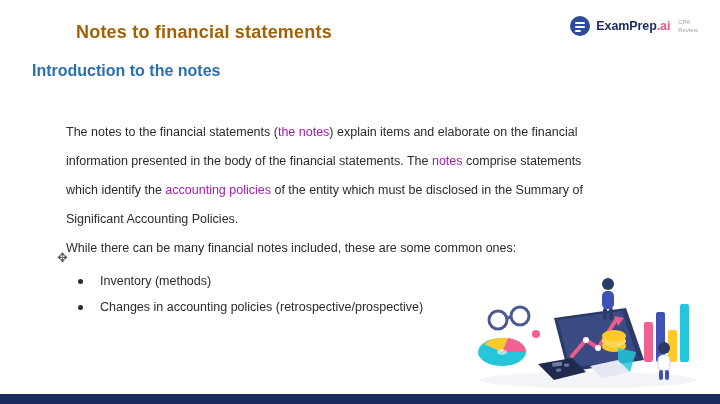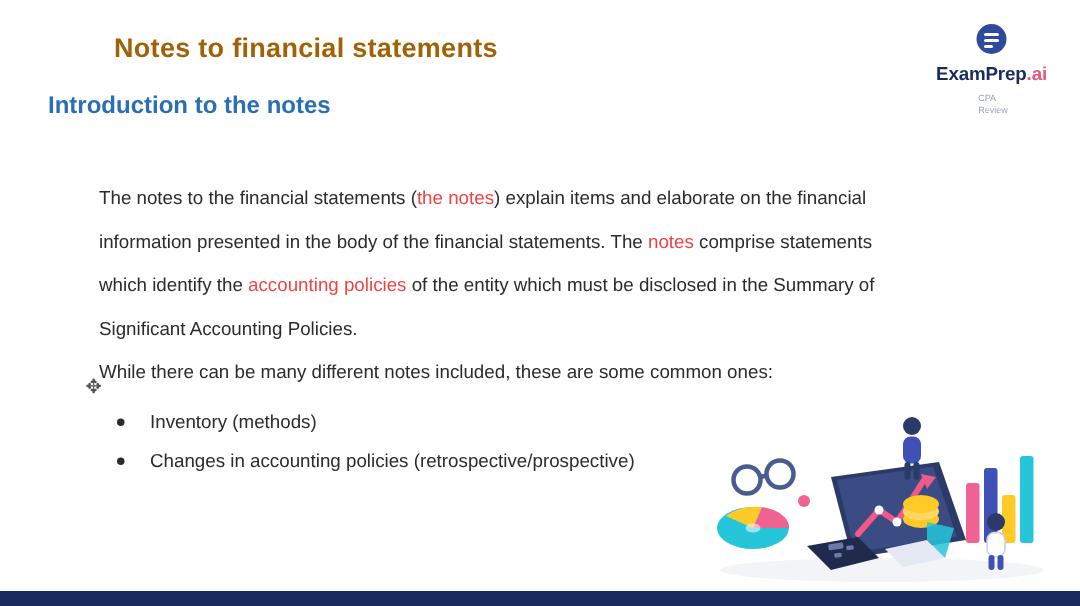--- a/index.html
+++ b/index.html
@@ -46,21 +46,20 @@
     color: #2a6fb5;
   }
   
   .logo {
     position: absolute;
     right: 22px;
     top: 16px;
     display: flex;
     align-items: center;
     gap: 6px;
-    flex-direction: column;
   }
   .logo-mark {
     width: 20px;
     height: 20px;
     border-radius: 50%;
     background: #2d4b9a;
     display: flex;
     align-items: center;
     justify-content: center;
     flex: none;
@@ -83,21 +82,21 @@
   
   .para {
     position: absolute;
     left: 66px;
     top: 118px;
     width: 540px;
     font-size: 12.5px;
     line-height: 29px;
     color: #2b2b2b;
   }
-  .lnk { color: #ef4444; }
+  .lnk { color: #a21caf; }
   .lead {
     position: absolute;
     left: 66px;
     top: 236px;
     width: 560px;
     font-size: 12.5px;
     line-height: 24px;
     color: #2b2b2b;
   }
   .cursor {
@@ -161,21 +160,21 @@
     </span>
     <span class="logo-text"><span>ExamPrep</span><span class="ai">.ai</span></span>
     <span class="logo-sub">
       <span style="display:block">CPA</span>
       <span style="display:block">Review</span>
     </span>
   </div>
 
   <div class="para"><span>The notes to the financial statements (</span><span class="lnk">the notes</span><span>) explain items and elaborate on the financial information presented in the body of the financial statements. The </span><span class="lnk">notes</span><span> comprise statements which identify the </span><span class="lnk">accounting policies</span><span> of the entity which must be disclosed in the Summary of Significant Accounting Policies.</span></div>
 
-  <div class="lead">While there can be many different notes included, these are some common ones:</div>
+  <div class="lead">While there can be many financial notes included, these are some common ones:</div>
   <div class="cursor">✥</div>
 
   <ul class="bullets">
     <li>Inventory (methods)</li>
     <li>Changes in accounting policies (retrospective/prospective)</li>
   </ul>
 
   <div class="illus">
     <svg width="240" height="130" viewBox="0 0 240 130" aria-hidden="true">
 

